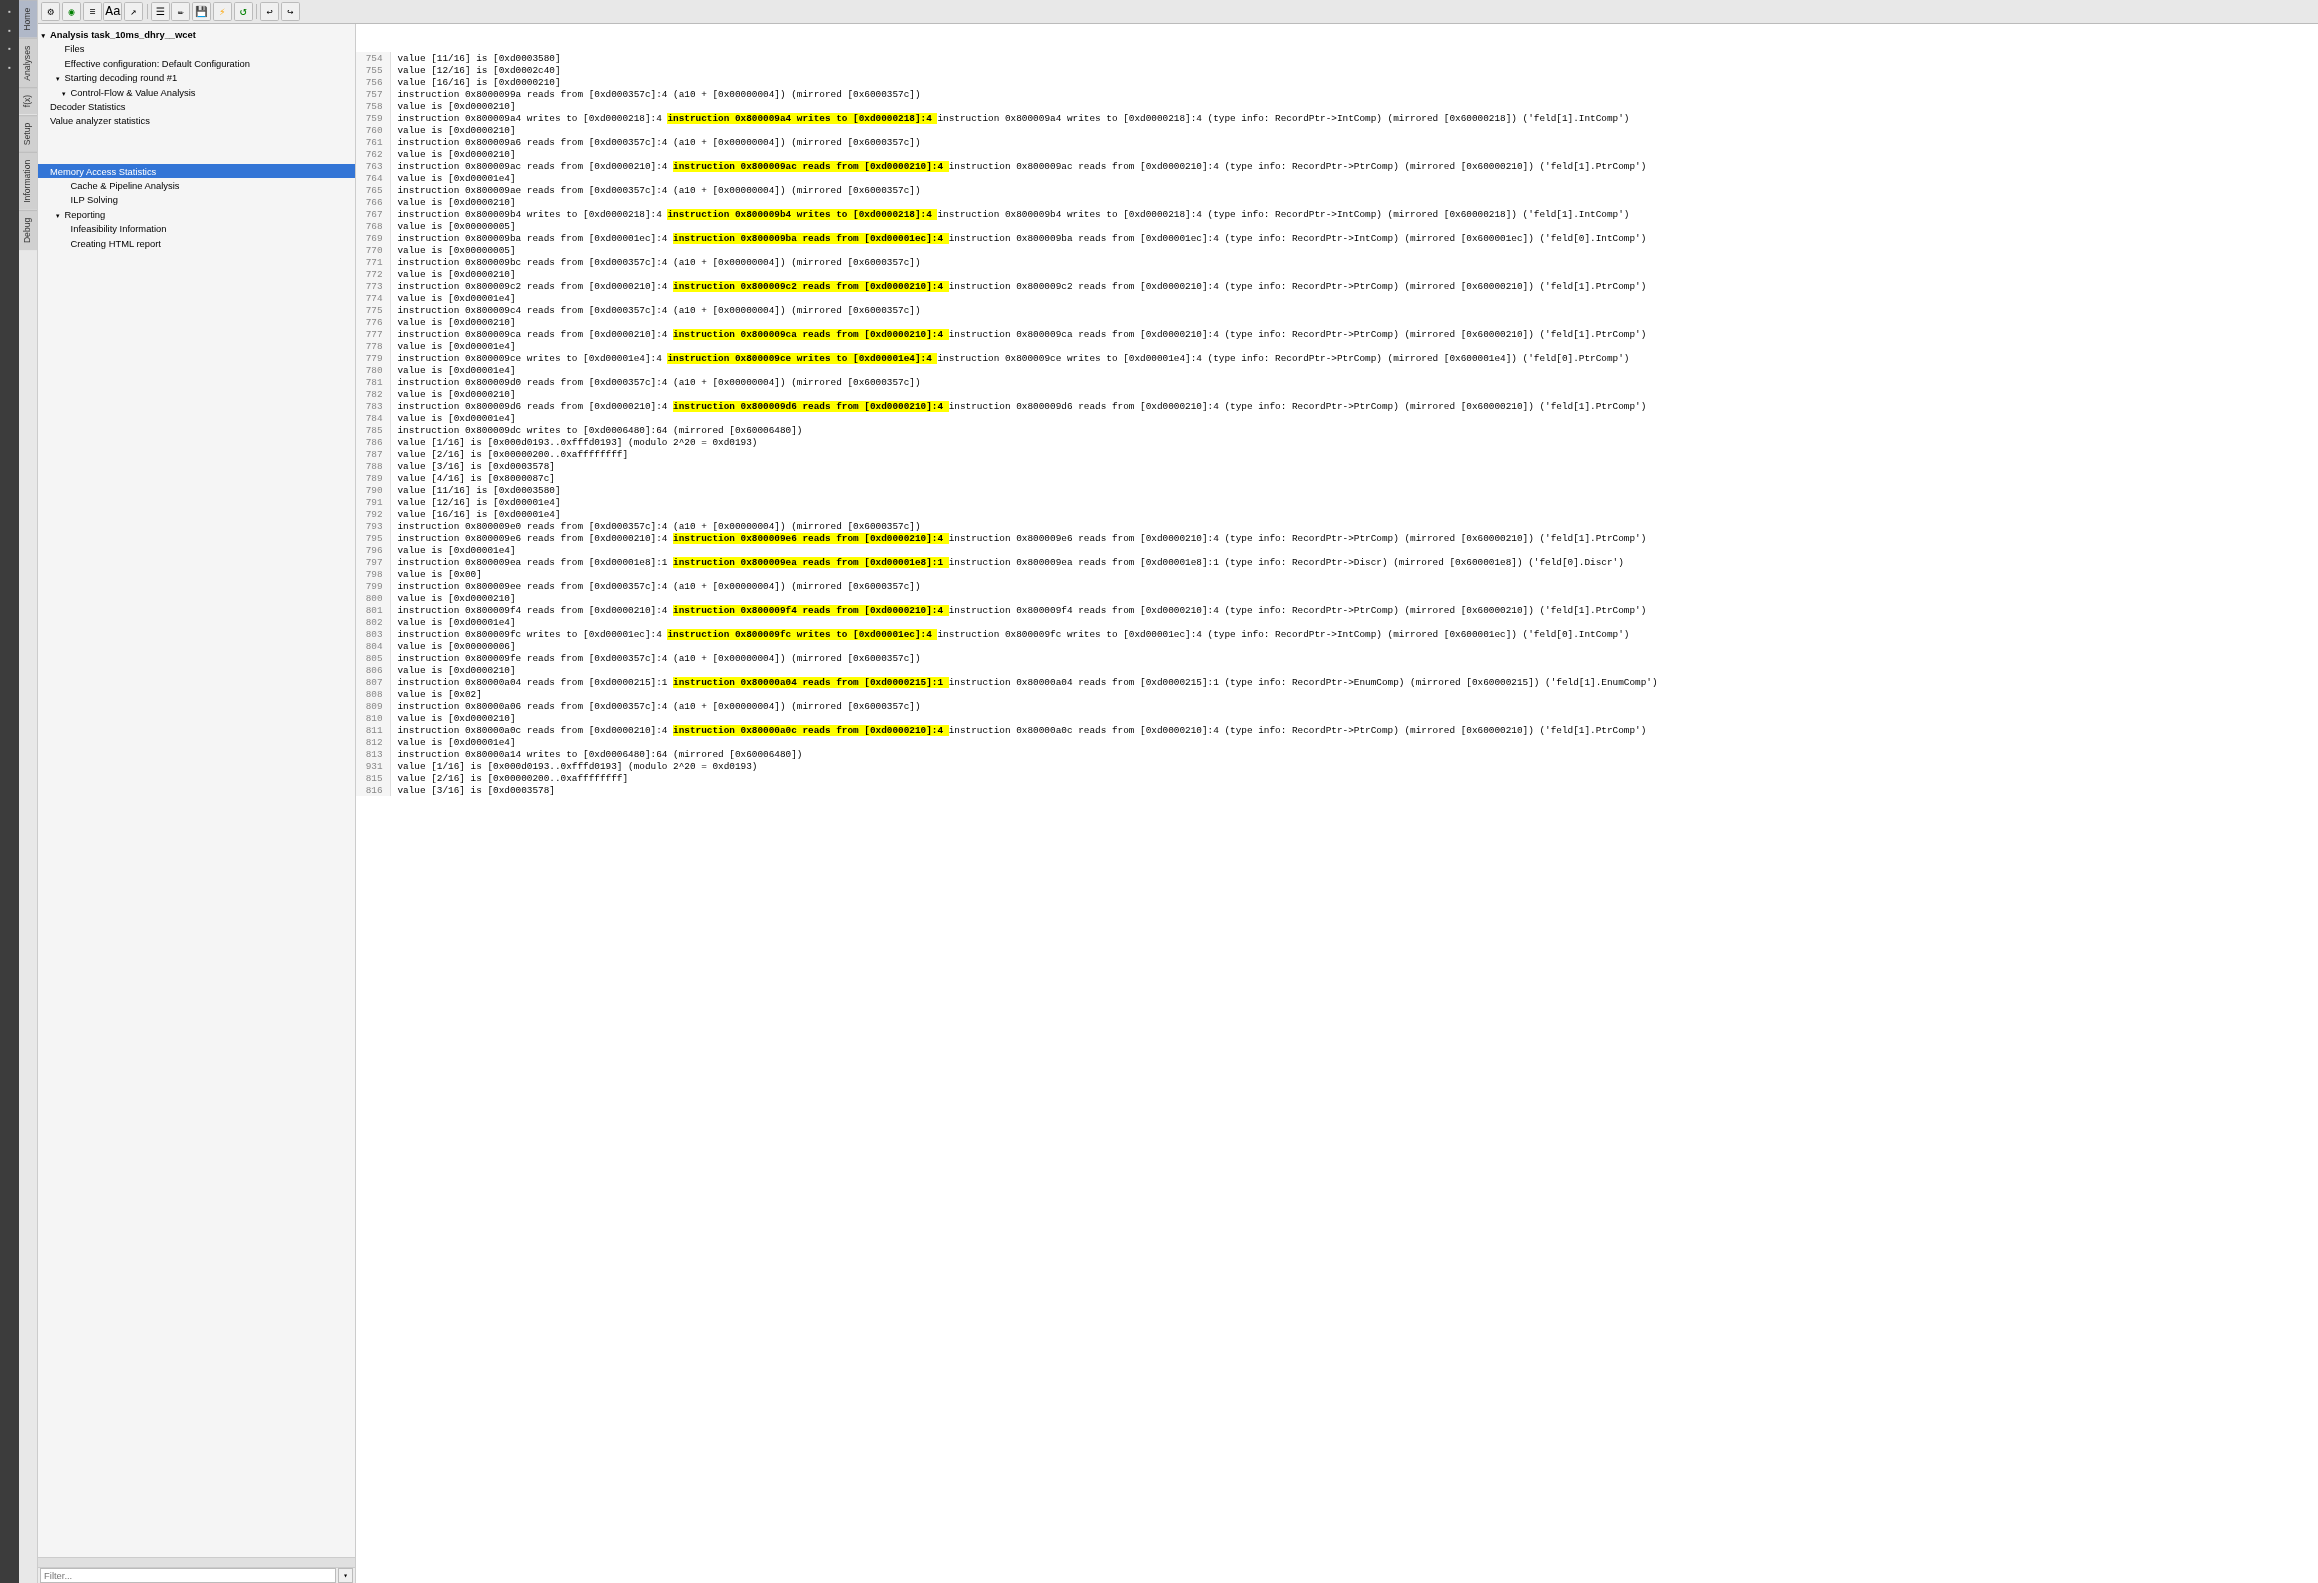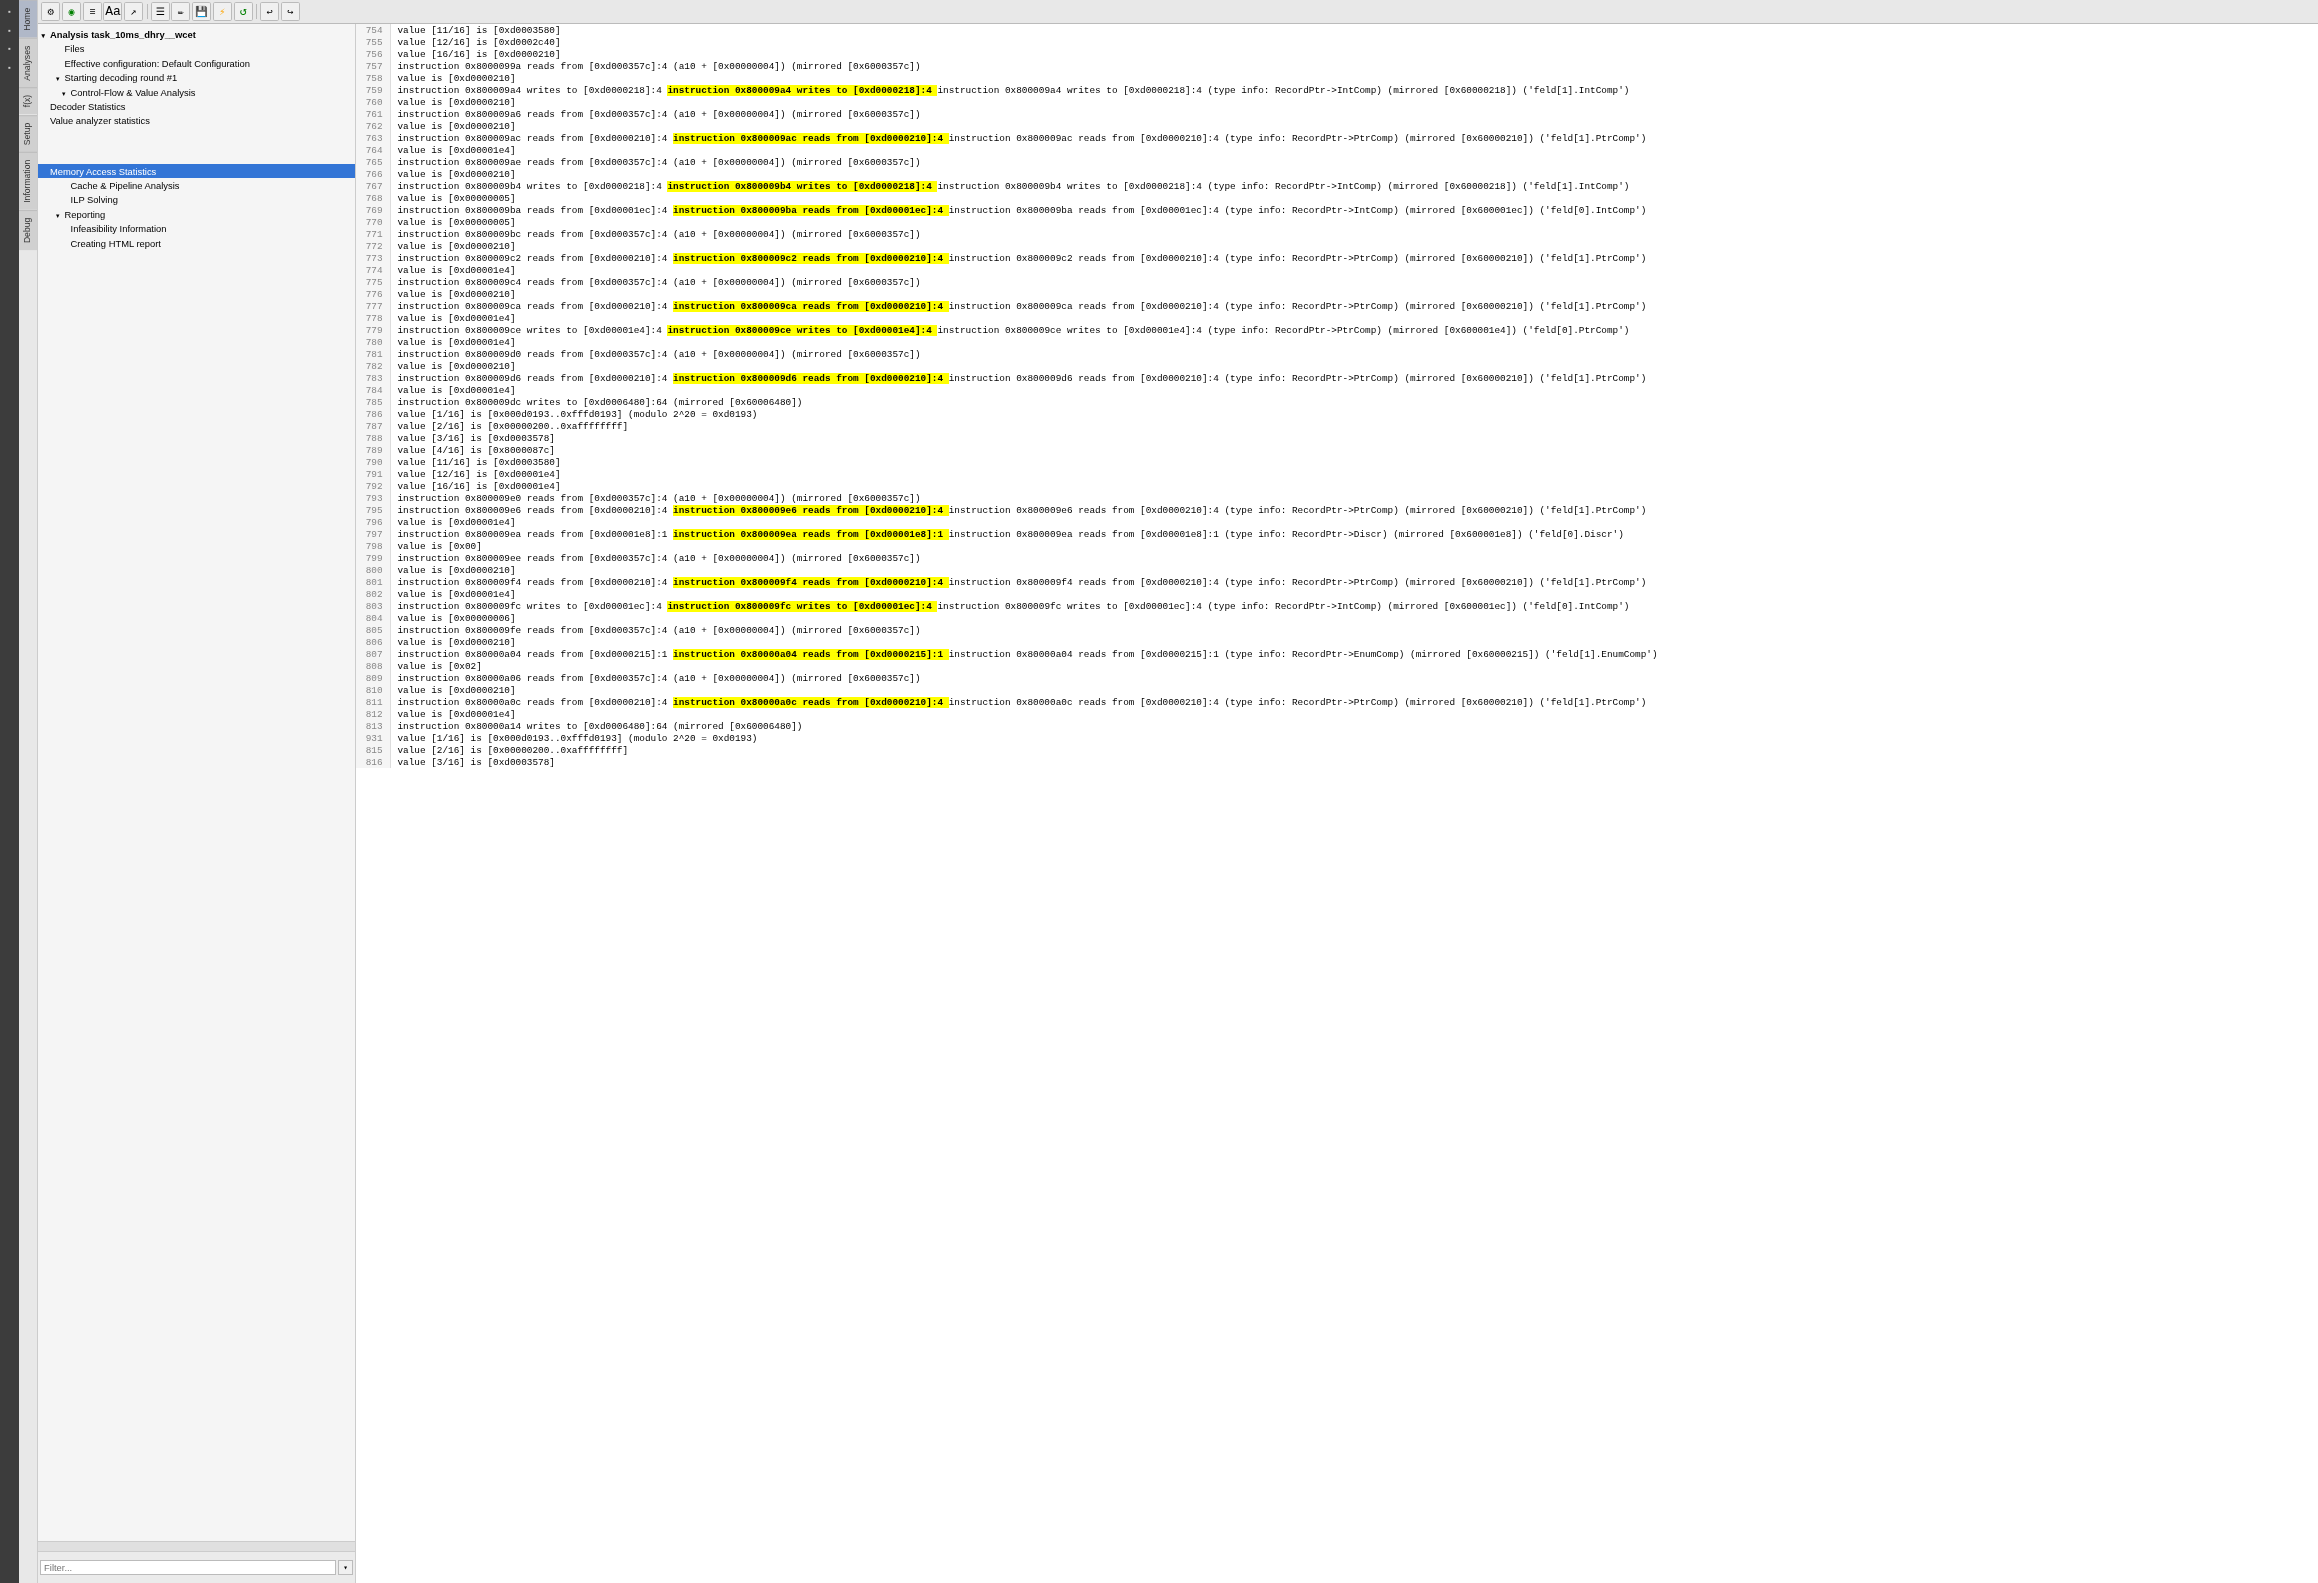--- a/index.html
+++ b/index.html
@@ -120,21 +120,21 @@
     .tree-indent-2 { padding-left: 24px; }
     .tree-indent-3 { }
     .tree-arrow { display: inline-block; width: 8.6px; font-size: 6.9px; }
 
     .tree-filter-bar {
       border-top: 0.9px solid #ccc;
       display: flex;
       align-items: center;
       padding: 1.7px;
       background: #ebebeb;
-      height: 32px;
+      height: 16px;
     }
     .tree-filter-input {
       flex: 1;
       border: 0.9px solid #bbb;
       background: #fff;
       font-size: 9.4px;
       padding: 0.9px 3.4px;
       height: 15.5px;
       font-family: Arial, sans-serif;
       color: #999;
@@ -165,20 +165,21 @@
       display: flex;
       flex-direction: column;
       overflow: hidden;
       background: #fff;
     }
     .code-content {
       flex: 1;
       overflow-y: auto;
       overflow-x: auto;
       background: #fff;
+      margin-top: 28px;
     }
     .code-table {
       width: 100%;
       border-collapse: collapse;
       font-family: 'Courier New', monospace;
       font-size: 9.4px;
     }
     .code-table tr {
       height: 12px;
     }

